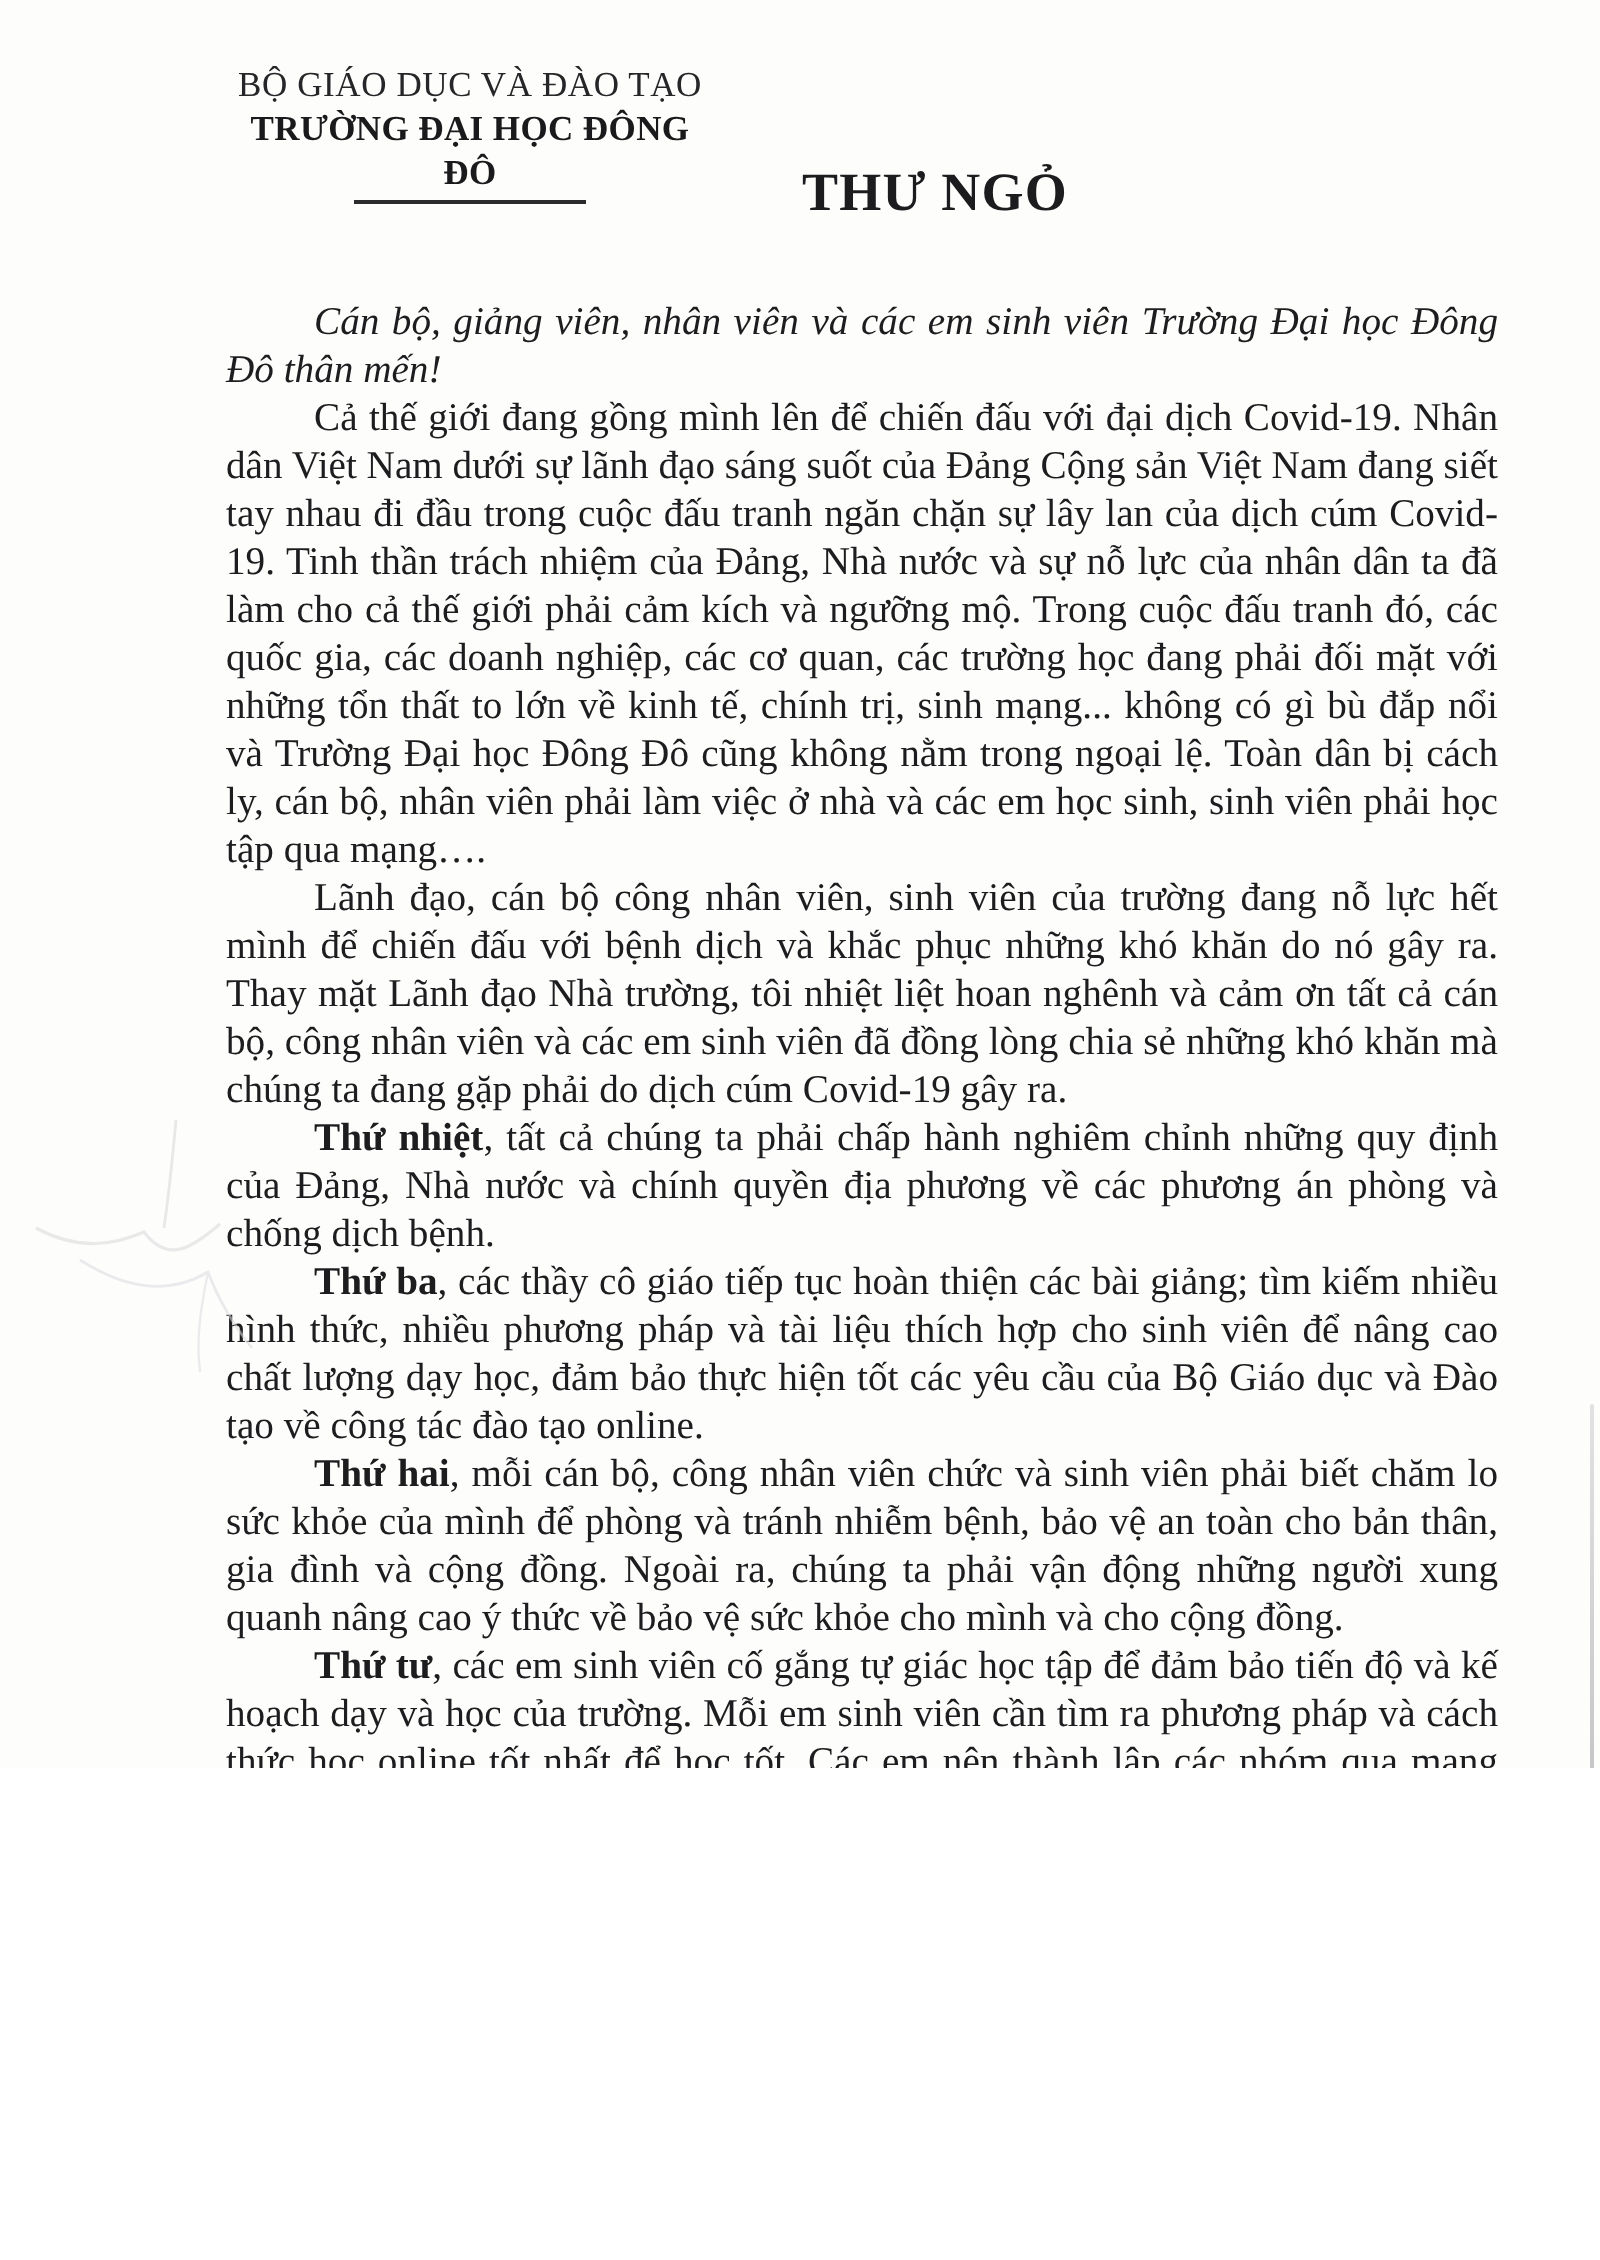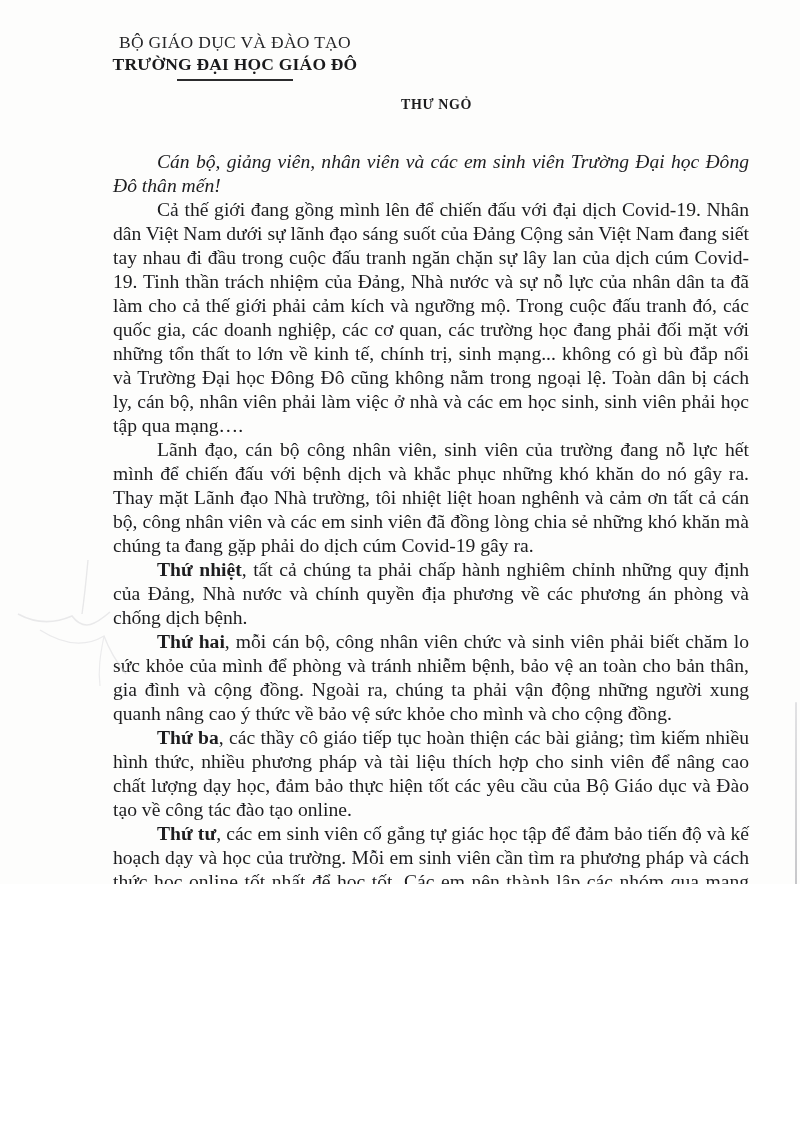--- a/index.html
+++ b/index.html
@@ -43,22 +43,22 @@
     width: 116px;
     height: 0;
     border-top: 2px solid #2b2b2d;
     margin: 3px auto 0 auto;
   }
 
   
   .doc-title {
     position: absolute;
     left: 401px;
-    top: 97px;
-    font-size: 14px;
+    top: 81px;
+    font-size: 27px;
     font-weight: bold;
     letter-spacing: 0.6px;
     color: #1c1c1e;
     white-space: nowrap;
   }
 
   
   .content {
     position: absolute;
     left: 113px;
@@ -101,34 +101,34 @@
     border-radius: 1px;
   }
 </style>
 </head>
 <body>
 
 <div class="page">
 
   <div class="letterhead">
     <div class="ministry">BỘ GIÁO DỤC VÀ ĐÀO TẠO</div>
-    <div class="university">TRƯỜNG ĐẠI HỌC GIÁO ĐÔ</div>
+    <div class="university">TRƯỜNG ĐẠI HỌC ĐÔNG ĐÔ</div>
     <div class="rule"></div>
   </div>
 
   <div class="doc-title">THƯ NGỎ</div>
 
   <div class="content">
     <p class="salutation">Cán bộ, giảng viên, nhân viên và các em sinh viên Trường Đại học Đông Đô thân mến!</p>
     <div>
         <p>Cả thế giới đang gồng mình lên để chiến đấu với đại dịch Covid-19. Nhân dân Việt Nam dưới sự lãnh đạo sáng suốt của Đảng Cộng sản Việt Nam đang siết tay nhau đi đầu trong cuộc đấu tranh ngăn chặn sự lây lan của dịch cúm Covid-19. Tinh thần trách nhiệm của Đảng, Nhà nước và sự nỗ lực của nhân dân ta đã làm cho cả thế giới phải cảm kích và ngưỡng mộ. Trong cuộc đấu tranh đó, các quốc gia, các doanh nghiệp, các cơ quan, các trường học đang phải đối mặt với những tổn thất to lớn về kinh tế, chính trị, sinh mạng... không có gì bù đắp nổi và Trường Đại học Đông Đô cũng không nằm trong ngoại lệ. Toàn dân bị cách ly, cán bộ, nhân viên phải làm việc ở nhà và các em học sinh, sinh viên phải học tập qua mạng….</p>
         <p>Lãnh đạo, cán bộ công nhân viên, sinh viên của trường đang nỗ lực hết mình để chiến đấu với bệnh dịch và khắc phục những khó khăn do nó gây ra. Thay mặt Lãnh đạo Nhà trường, tôi nhiệt liệt hoan nghênh và cảm ơn tất cả cán bộ, công nhân viên và các em sinh viên đã đồng lòng chia sẻ những khó khăn mà chúng ta đang gặp phải do dịch cúm Covid-19 gây ra.</p>
         <p><strong>Thứ nhiệt</strong>, tất cả chúng ta phải chấp hành nghiêm chỉnh những quy định của Đảng, Nhà nước và chính quyền địa phương về các phương án phòng và chống dịch bệnh.</p>
+        <p><strong>Thứ ba</strong>, các thầy cô giáo tiếp tục hoàn thiện các bài giảng; tìm kiếm nhiều hình thức, nhiều phương pháp và tài liệu thích hợp cho sinh viên để nâng cao chất lượng dạy học, đảm bảo thực hiện tốt các yêu cầu của Bộ Giáo dục và Đào tạo về công tác đào tạo online.</p>
         <p><strong>Thứ hai</strong>, mỗi cán bộ, công nhân viên chức và sinh viên phải biết chăm lo sức khỏe của mình để phòng và tránh nhiễm bệnh, bảo vệ an toàn cho bản thân, gia đình và cộng đồng. Ngoài ra, chúng ta phải vận động những người xung quanh nâng cao ý thức về bảo vệ sức khỏe cho mình và cho cộng đồng.</p>
-        <p><strong>Thứ ba</strong>, các thầy cô giáo tiếp tục hoàn thiện các bài giảng; tìm kiếm nhiều hình thức, nhiều phương pháp và tài liệu thích hợp cho sinh viên để nâng cao chất lượng dạy học, đảm bảo thực hiện tốt các yêu cầu của Bộ Giáo dục và Đào tạo về công tác đào tạo online.</p>
         <p><strong>Thứ tư</strong>, các em sinh viên cố gắng tự giác học tập để đảm bảo tiến độ và kế hoạch dạy và học của trường. Mỗi em sinh viên cần tìm ra phương pháp và cách thức học online tốt nhất để học tốt. Các em nên thành lập các nhóm qua mạng truyền thông để chia sẻ tài liệu, phương pháp học tập tốt nhất. Ngoài việc học tập từ các bài giảng của thầy cô giáo, các em cần phát huy cao độ phương pháp tự học, tự nghiên cứu, tự khai thác tài liệu cho các môn học của mình.</p>
       </div>
   </div>
 
   <svg class="scan-artifact" viewBox="0 0 130 160" xmlns="http://www.w3.org/2000/svg">
     <path d="M88 8 C 86 30, 84 48, 82 62" fill="none" stroke="#d7d7da" stroke-width="1.4"></path>
     <path d="M18 62 C 40 74, 58 70, 72 64 C 84 80, 96 72, 110 60" fill="none" stroke="#d9d9dc" stroke-width="1.6"></path>
     <path d="M40 78 C 62 92, 84 96, 104 84 C 110 100, 118 112, 126 122" fill="none" stroke="#dcdcdf" stroke-width="1.4"></path>
     <path d="M104 84 C 100 104, 98 118, 100 134" fill="none" stroke="#dedee1" stroke-width="1.2"></path>
   </svg>

